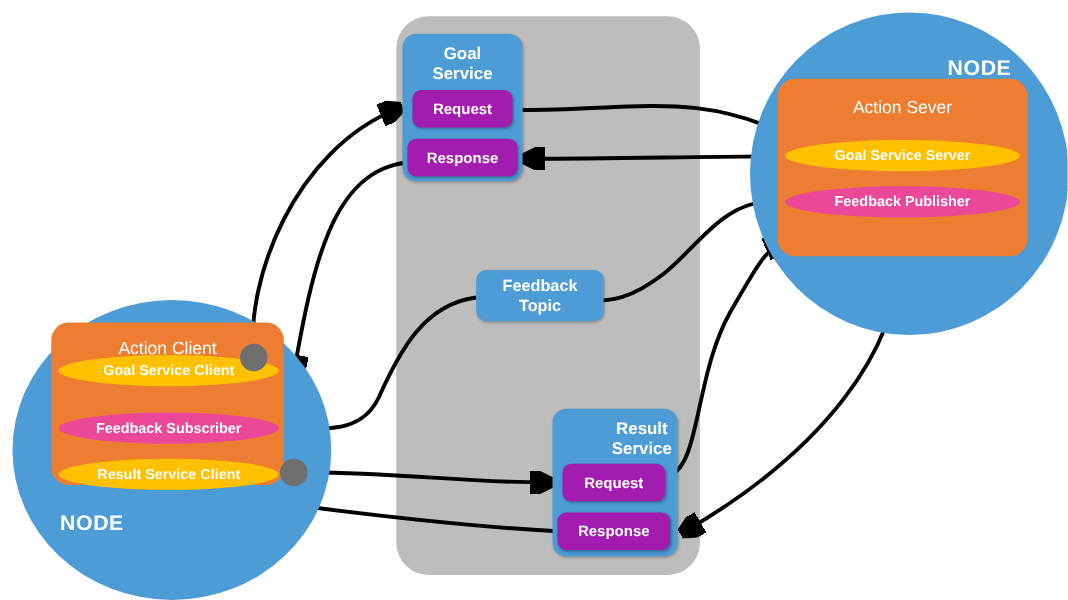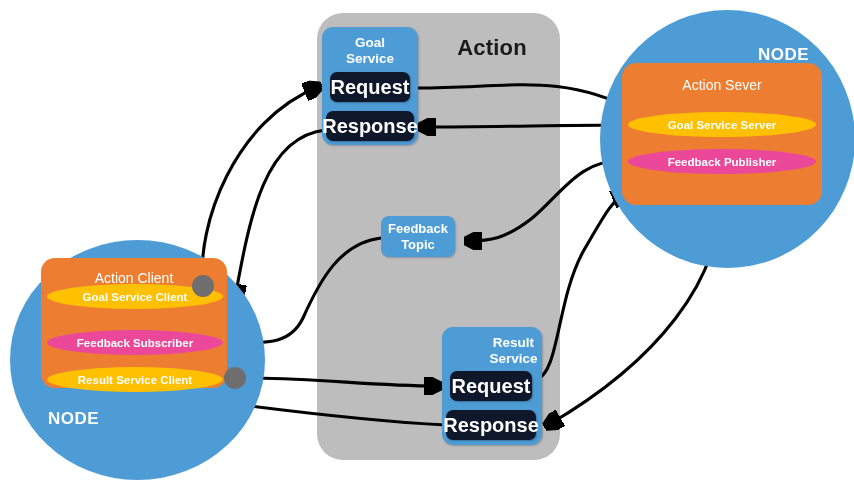--- a/index.html
+++ b/index.html
@@ -21,38 +21,38 @@
   
   .svc-box{
     position:absolute;background:#4d9cd6;border-radius:11px;
     box-shadow:1px 1px 2px rgba(0,0,0,.22);
   }
   .svc-title{
     position:absolute;left:0;right:0;text-align:center;color:#ffffff;
     font-size:13.5px;font-weight:bold;line-height:16px;
   }
   .rr{
-    position:absolute;background:#0f172a;border-radius:7px;
-    color:#fff;font-size:20px;font-weight:bold;
+    position:absolute;background:#a21caf;border-radius:7px;
+    color:#fff;font-size:12px;font-weight:bold;
     display:flex;align-items:center;justify-content:center;
     box-shadow:1px 1px 2px rgba(0,0,0,.28);
   }
 
   #goal-service{left:322px;top:27px;width:96px;height:118px;}
   #goal-service .svc-title{top:8px;text-align:center;}
   #goal-req{left:330px;top:72px;width:80px;height:30px;}
   #goal-res{left:326px;top:111px;width:88px;height:30px;}
 
   #result-service{left:442px;top:327px;width:100px;height:118px;}
   #result-service .svc-title{top:8px;padding-left:43px;}
   #result-req{left:450px;top:371px;width:82px;height:30px;}
   #result-res{left:446px;top:410px;width:90px;height:30px;}
 
   .topic-box{
-    position:absolute;left:381px;top:216px;width:74px;height:41px;
+    position:absolute;left:381px;top:216px;width:102px;height:41px;
     background:#4d9cd6;border-radius:8px;color:#fff;
     font-size:13px;font-weight:bold;line-height:16px;text-align:center;
     display:flex;align-items:center;justify-content:center;
     box-shadow:1px 1px 2px rgba(0,0,0,.22);
   }
 
   
   .node-circle{
     position:absolute;border-radius:50%;background:#4d9cd6;
   }
@@ -107,21 +107,20 @@
   #arrows{position:absolute;left:0;top:0;width:854px;height:480px;
           pointer-events:none;}
   #arrows path{fill:none;stroke:#000000;stroke-width:3.1;}
 </style>
 </head>
 <body>
 
 <div id="stage">
 
   <div class="action-panel"></div>
-  <div class="action-title">Action</div>
 
   <svg id="arrows" viewBox="0 0 854 480" xmlns="http://www.w3.org/2000/svg">
     <defs>
       <marker id="ah" markerWidth="6" markerHeight="6" refX="4.6" refY="3" orient="auto" markerUnits="strokeWidth">
         <path d="M0,0.4 L5.2,3 L0,5.6 L1.3,3 Z" fill="#000" stroke="none"></path>
       </marker>
     </defs>
 
     <path d="M203,286 C196,225 235,120 318,87" marker-end="url(#ah)"></path>
 

